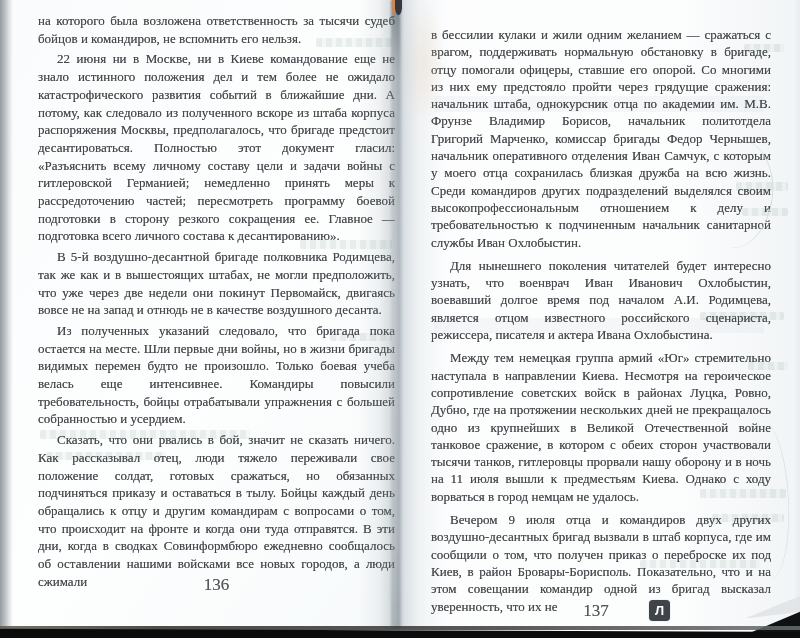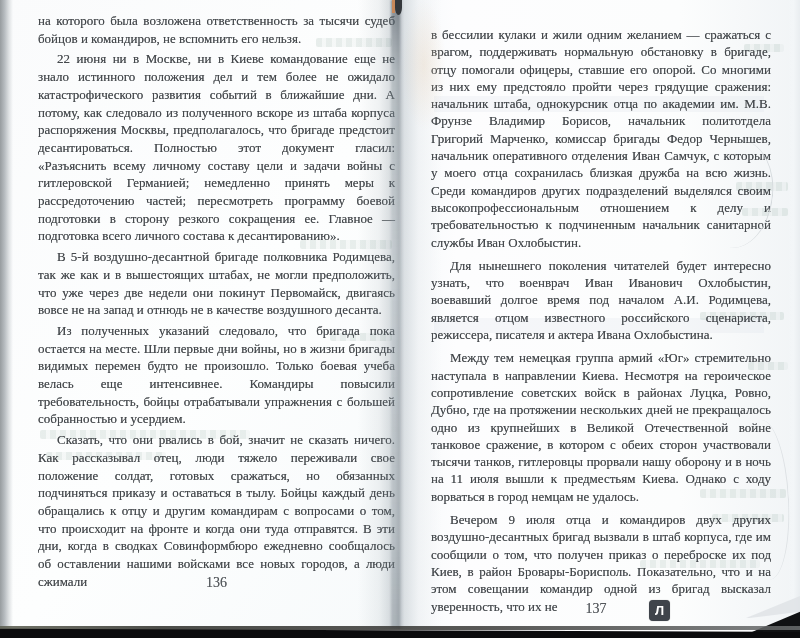--- a/index.html
+++ b/index.html
@@ -60,21 +60,21 @@
 
   
   .textblock{position:absolute;color:#44484c;text-align:justify;
     text-shadow:0 0 .35px rgba(68,72,76,.65);}
   .textblock p{margin:0;}
   .tb-left{left:38px;top:12px;width:357px;font-size:13px;line-height:17.7px;}
   .tb-left p{margin-bottom:3px;}
   .tb-right{left:431px;top:26px;width:340px;font-size:13px;line-height:17.3px;}
   .tb-right p{margin-bottom:6px;}
   .textblock p.indent{text-indent:19px;}
-  .pagenum{position:absolute;color:#53575b;font-size:14px;text-align:center;
+  .pagenum{position:absolute;color:#53575b;font-size:17px;text-align:center;
     text-shadow:0 0 .3px rgba(80,85,90,.6);}
   .pagenum-left{left:38px;width:357px;top:575px;}
   .pagenum-right{left:431px;width:330px;top:601px;}
 
   
   .watermark{position:absolute;left:649px;top:600px;width:21px;height:21px;background:#3f444b;
     border-radius:4px;display:flex;align-items:center;justify-content:center;color:#fff;
     font-family:"Liberation Sans","DejaVu Sans",sans-serif;font-weight:bold;font-size:13px;
     box-shadow:0 0 1px rgba(0,0,0,.4);}
 </style>

